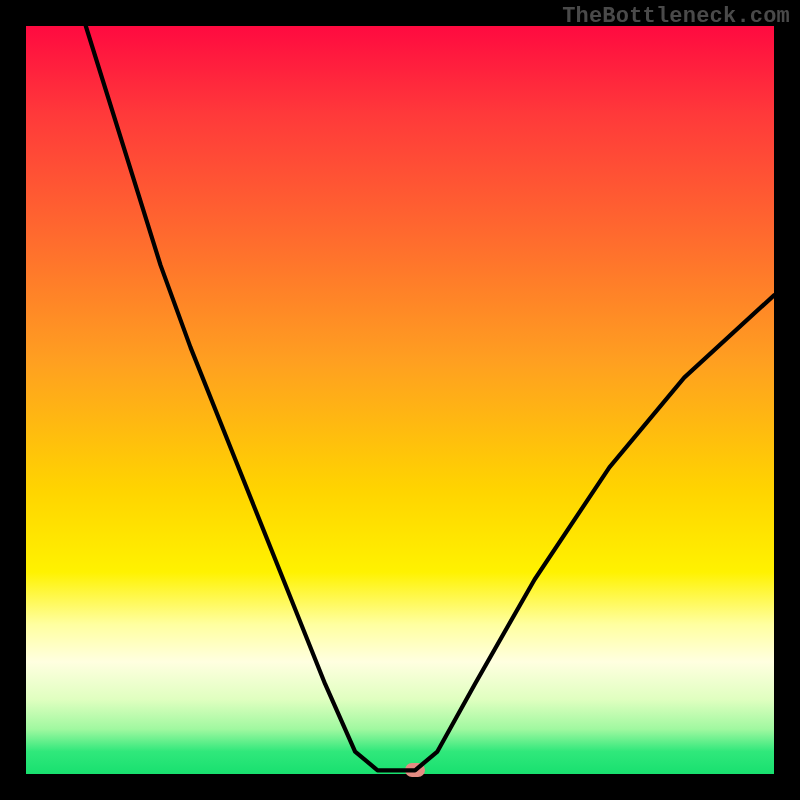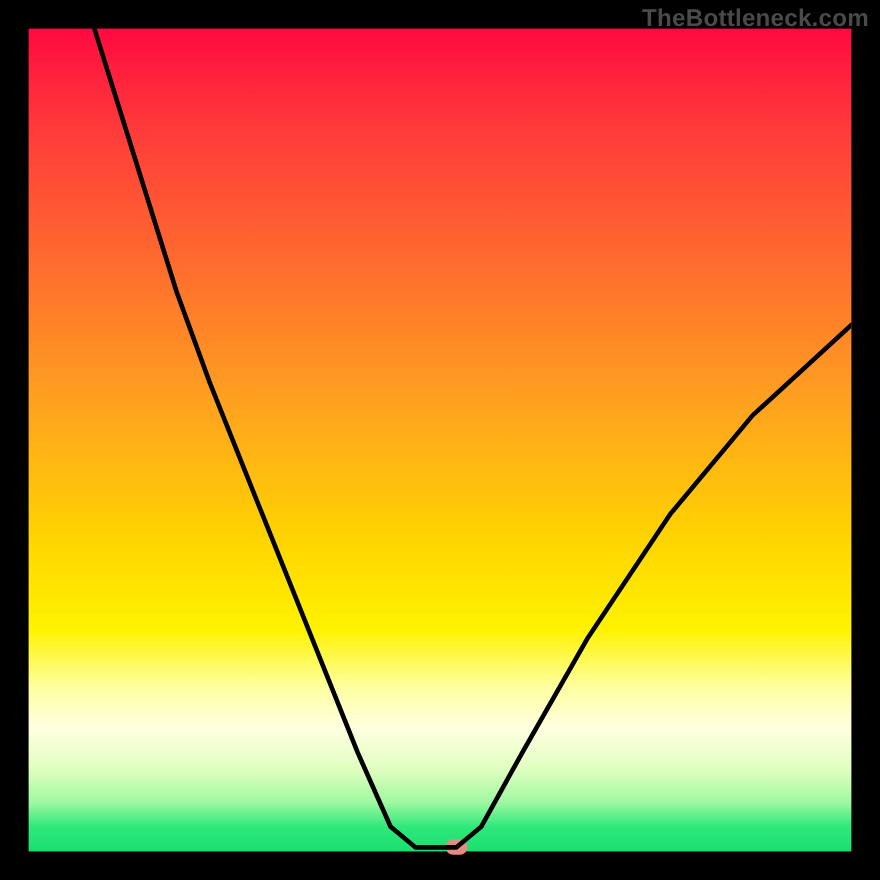--- a/index.html
+++ b/index.html
@@ -9,20 +9,21 @@
     height: 800px;
     background: #000;
     overflow: hidden;
     font-family: Arial, Helvetica, sans-serif;
   }
   .outer {
     position: relative;
     width: 800px;
     height: 800px;
     background: #000;
+    font-family: Liberation Mono, monospace;
   }
   .watermark {
     position: absolute;
     top: 4px;
     right: 10px;
     color: #4a4a4a;
     font-size: 22px;
     font-weight: 600;
     letter-spacing: 0.2px;
     z-index: 30;

